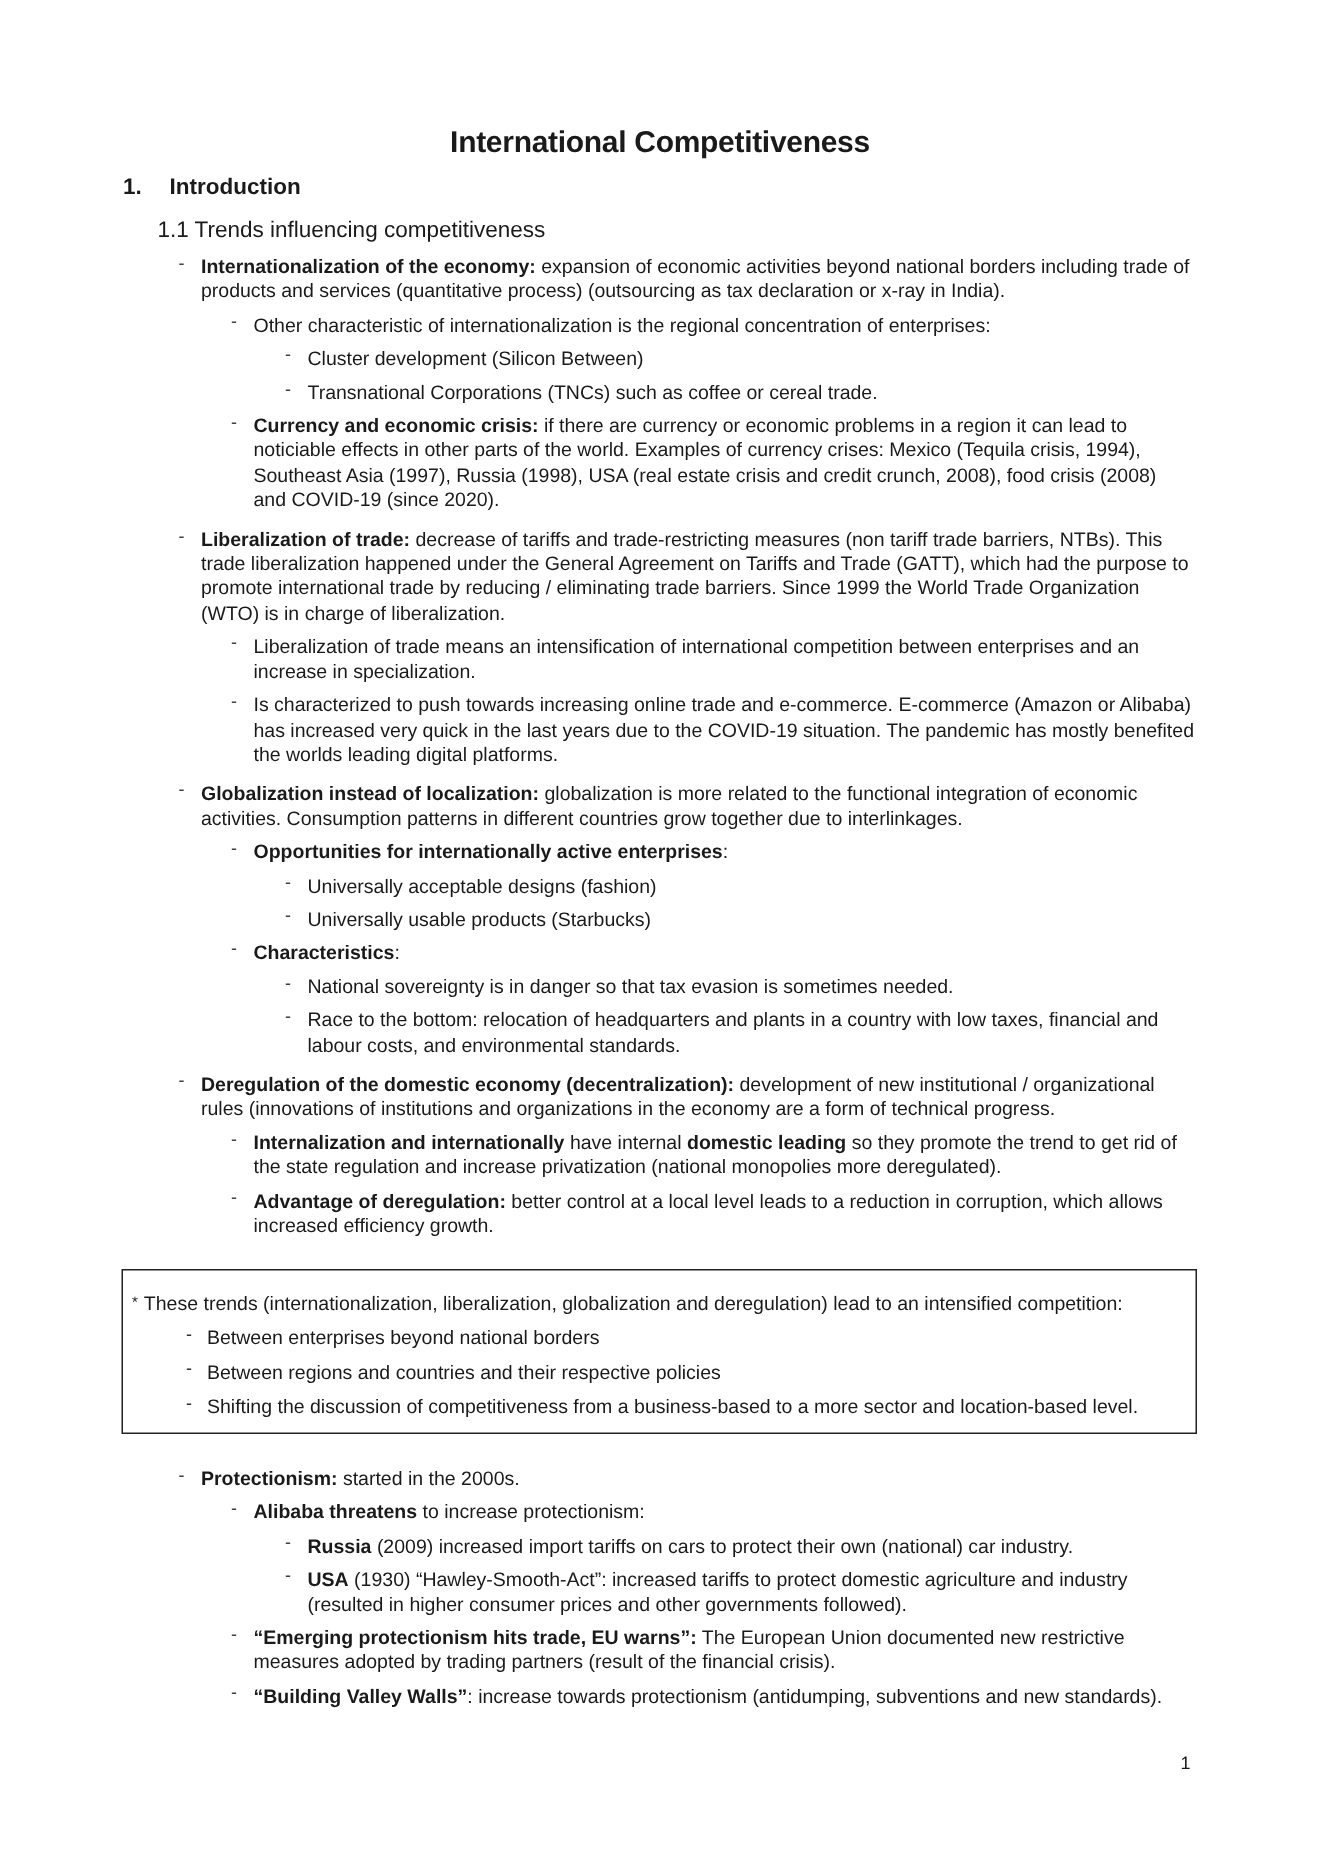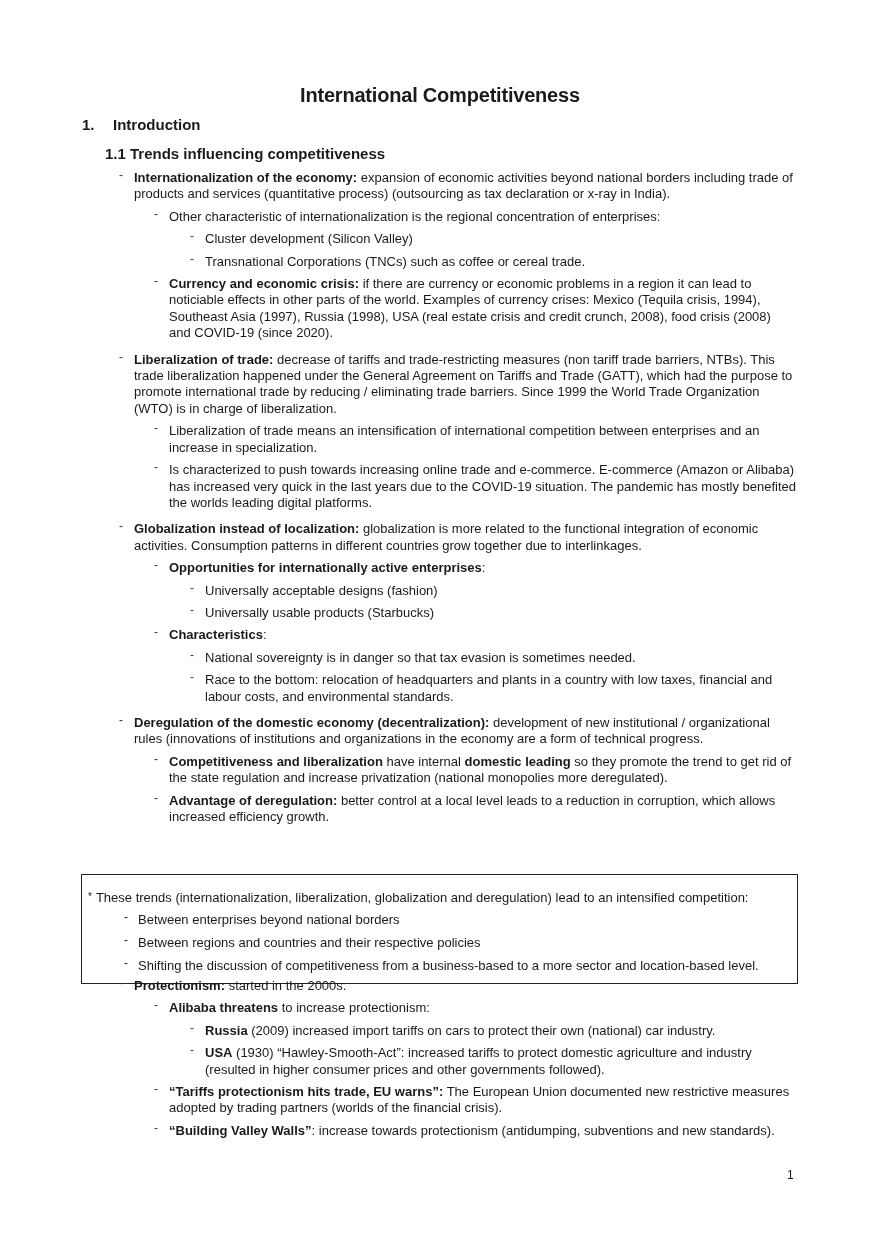--- a/index.html
+++ b/index.html
@@ -10,42 +10,42 @@
   .page { position: absolute; left: 0; top: 0; width: 880px; height: 1245px; }
   .title {
     position: absolute; top: 84px; left: 0; width: 880px; text-align: center;
     font-size: 20px; font-weight: bold; letter-spacing: -0.2px;
   }
   .h1 {
     position: absolute; top: 116px; left: 82px; font-size: 15px; font-weight: bold;
   }
   .h1 .num { display: inline-block; width: 31px; }
   .h2 {
-    position: absolute; top: 145px; left: 105px; font-size: 15px; font-weight: bold;
+    position: absolute; top: 145px; left: 105px; font-size: 15px; font-weight: normal;
   }
   .body {
     position: absolute; left: 0; top: 170px; width: 880px;
     font-size: 13px; line-height: 16.4px;
   }
   .item { position: relative; margin-bottom: 6px; }
   .item .dash {
     position: absolute; top: -3px; font-size: 12px; color: #333;
   }
   .item .txt { display: block; }
   .l1 { margin-left: 134px; width: 662px; }
   .l1 .dash { left: -15px; }
   .l2 { margin-left: 169px; width: 627px; }
   .l2 .dash { left: -15px; }
   .l3 { margin-left: 205px; width: 591px; }
   .l3 .dash { left: -15px; }
   b { font-weight: bold; }
   .box {
     position: absolute; left: 81px; top: 846px; width: 717px; height: 110px;
     border: 1.5px solid #222; box-sizing: border-box;
-    font-size: 13px; line-height: 16.4px; margin-top: 28px;
+    font-size: 13px; line-height: 16.4px;
   }
   .box .lead { position: absolute; left: 6px; top: 14px; }
   .box .lead .star { font-size: 10px; vertical-align: 2px; margin-right: 4px; }
   .box .bi { position: absolute; left: 56px; }
   .box .bi .dash { position: absolute; left: -14px; top: -3px; font-size: 12px; }
   .body2 {
     position: absolute; left: 0; top: 978px; width: 880px;
     font-size: 13px; line-height: 16.4px;
   }
   .pnum { position: absolute; left: 787px; top: 1168px; font-size: 12px; }
@@ -64,21 +64,21 @@
       <div class="item l1">
         <span class="dash">-</span>
         <span class="txt"><b>Internationalization of the economy:</b><span> expansion of economic activities beyond national borders including trade of products and services (quantitative process) (outsourcing as tax declaration or x-ray in India).</span></span>
       </div>
       <div class="item l2">
         <span class="dash">-</span>
         <span class="txt"><span>Other characteristic of internationalization is the regional concentration of enterprises:</span></span>
       </div>
       <div class="item l3">
         <span class="dash">-</span>
-        <span class="txt"><span>Cluster development (Silicon Valley)</span></span>
+        <span class="txt"><span>Cluster development (Silicon Between)</span></span>
       </div>
       <div class="item l3">
         <span class="dash">-</span>
         <span class="txt"><span>Transnational Corporations (TNCs) such as coffee or cereal trade.</span></span>
       </div>
       <div class="item l2">
         <span class="dash">-</span>
         <span class="txt"><b>Currency and economic crisis:</b><span> if there are currency or economic problems in a region it can lead to noticiable effects in other parts of the world. Examples of currency crises: Mexico (Tequila crisis, 1994), Southeast Asia (1997), Russia (1998), USA (real estate crisis and credit crunch, 2008), food crisis (2008) and COVID-19 (since 2020).</span></span>
       </div>
       <div class="item l1" style="margin-top: 10px;">
@@ -120,21 +120,21 @@
       <div class="item l3">
         <span class="dash">-</span>
         <span class="txt"><span>Race to the bottom: relocation of headquarters and plants in a country with low taxes, financial and labour costs, and environmental standards.</span></span>
       </div>
       <div class="item l1" style="margin-top: 10px;">
         <span class="dash">-</span>
         <span class="txt"><b>Deregulation of the domestic economy (decentralization):</b><span> development of new institutional / organizational rules (innovations of institutions and organizations in the economy are a form of technical progress.</span></span>
       </div>
       <div class="item l2">
         <span class="dash">-</span>
-        <span class="txt"><b>Competitiveness and liberalization</b><span> have internal </span><b>domestic leading</b><span> so they promote the trend to get rid of the state regulation and increase privatization (national monopolies more deregulated).</span></span>
+        <span class="txt"><b>Internalization and internationally</b><span> have internal </span><b>domestic leading</b><span> so they promote the trend to get rid of the state regulation and increase privatization (national monopolies more deregulated).</span></span>
       </div>
       <div class="item l2">
         <span class="dash">-</span>
         <span class="txt"><b>Advantage of deregulation:</b><span> better control at a local level leads to a reduction in corruption, which allows increased efficiency growth.</span></span>
       </div>
     </div>
 
   <div class="box">
     <div class="lead">
       <span class="star">*</span><span>These trends (internationalization, liberalization, globalization and deregulation) lead to an intensified competition:</span>
@@ -165,21 +165,21 @@
       <div class="item l3">
         <span class="dash">-</span>
         <span class="txt"><b>Russia</b><span> (2009) increased import tariffs on cars to protect their own (national) car industry.</span></span>
       </div>
       <div class="item l3">
         <span class="dash">-</span>
         <span class="txt"><b>USA</b><span> (1930) “Hawley-Smooth-Act”: increased tariffs to protect domestic agriculture and industry (resulted in higher consumer prices and other governments followed).</span></span>
       </div>
       <div class="item l2">
         <span class="dash">-</span>
-        <span class="txt"><b>“Tariffs protectionism hits trade, EU warns”:</b><span> The European Union documented new restrictive measures adopted by trading partners (worlds of the financial crisis).</span></span>
+        <span class="txt"><b>“Emerging protectionism hits trade, EU warns”:</b><span> The European Union documented new restrictive measures adopted by trading partners (result of the financial crisis).</span></span>
       </div>
       <div class="item l2">
         <span class="dash">-</span>
         <span class="txt"><b>“Building Valley Walls”</b><span>: increase towards protectionism (antidumping, subventions and new standards).</span></span>
       </div>
     </div>
 
   <div class="pnum">1</div>
 </div>
 

